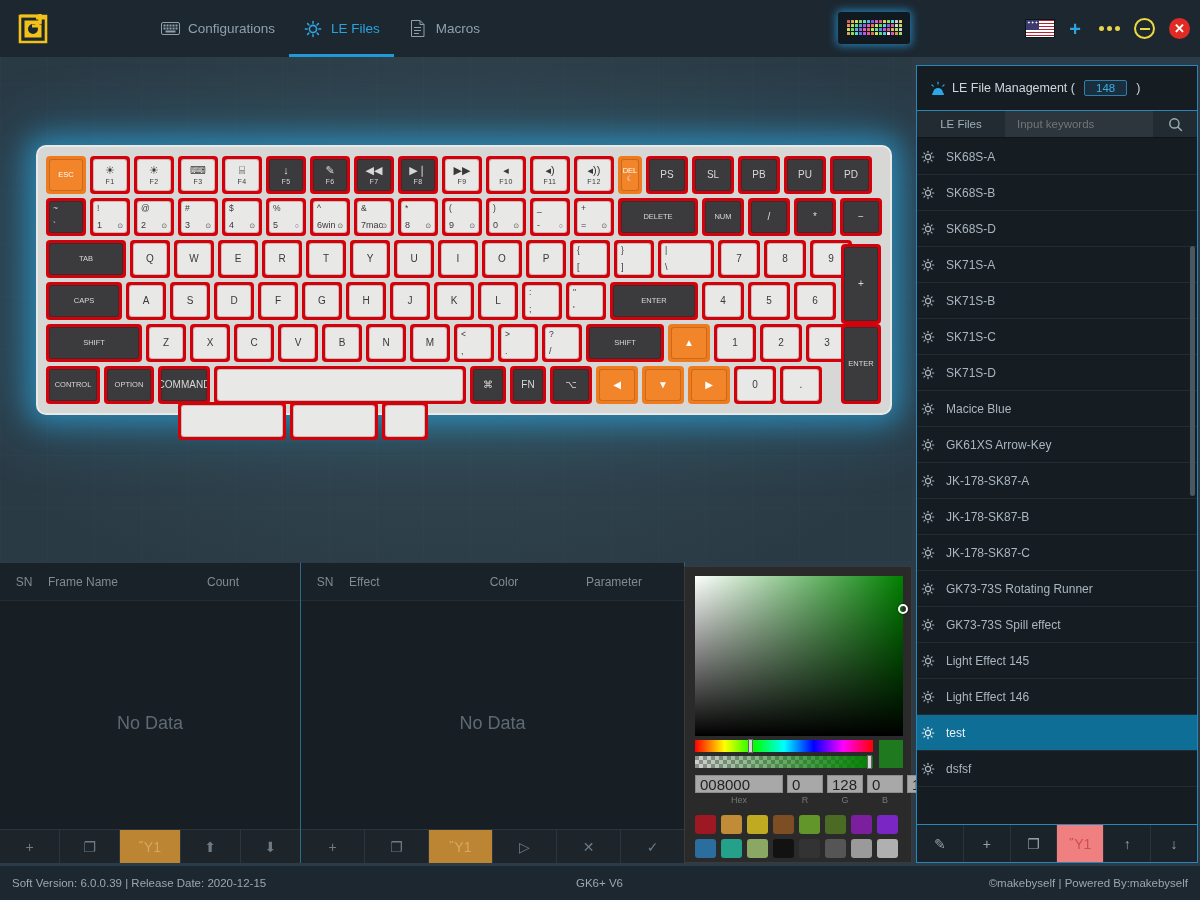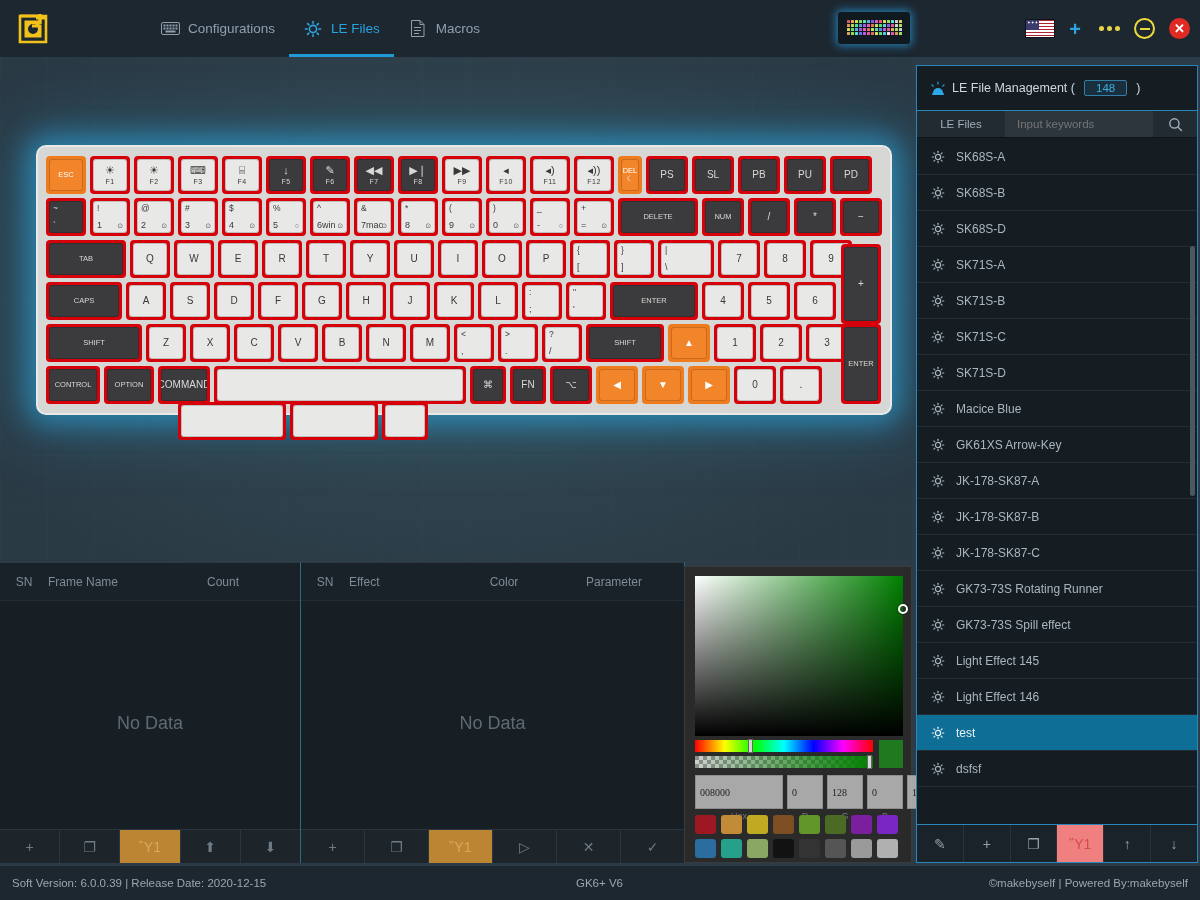--- a/index.html
+++ b/index.html
@@ -161,21 +161,21 @@
     background:
       linear-gradient(to right, rgba(0,128,0,0), rgba(0,128,0,1)),
       repeating-conic-gradient(#cfcfcf 0% 25%, #8e8e8e 0% 50%) 0 0/8px 8px;
   }
   .alpha .hk { position:absolute; right:1px; top:-1px; width:5px; height:14px; background:#d8d8d8; border:1px solid #666; }
   .preview { position:absolute; left:194px; top:173px; width:24px; height:28px; background:#1f7a1f; }
   .fields { position:absolute; left:10px; top:208px; width:208px; display:flex; gap:4px; }
   .fld { display:flex; flex-direction:column; align-items:center; }
   .fld input {
     background:#a8a8a8; border:1px solid #8d8d8d; height:18px;
-    font-family:Liberation Serif, serif; font-size:10px; color:#222; padding:16px 4px; width:100%;
+    font-family:Liberation Sans, sans-serif; font-size:15px; color:#222; padding:8px 4px; width:100%;
   }
   .fld .hexw { width:88px; }
   .fld .nw { width:36px; }
   .fld .cap2 { font-size:9px; color:#777; margin-top:2px; }
   .swatches { position:absolute; left:10px; top:248px; width:208px; display:flex; flex-wrap:wrap; gap:5px; }
   .sw { width:21px; height:19px; border-radius:3px; cursor:pointer; }
 
   
   .side {
     position:absolute; left:916px; top:65px; width:282px; height:798px;
@@ -196,21 +196,21 @@
   }
   .side-tabs .sfield { flex:1; background:#2d363d; display:flex; align-items:center; padding-left:12px; }
   .side-tabs .sfield input {
     background:transparent; border:none; outline:none; width:100%;
     color:#c3ccd3; font-size:11.5px; font-family:"Liberation Sans", sans-serif;
   }
   .side-tabs .sbtn { width:44px; display:flex; align-items:center; justify-content:center;
     background:#222b32; color:#9fb0bb; cursor:pointer; }
   .list { position:absolute; left:0; right:0; top:73px; bottom:46px; overflow:hidden; }
   .li {
-    height:36px; display:flex; align-items:center; gap:11px; padding-left:13px;
+    height:36px; display:flex; align-items:center; gap:11px; padding-left:3px;
     border-bottom:1px solid #232c33; font-size:12px; color:#aab6bf; cursor:pointer;
   }
   .li.sel { background:#0f6e96; color:#e8f1f6; }
   .li .bulb { width:15px; display:flex; justify-content:center; }
   .scroll { position:absolute; right:2px; top:180px; width:5px; height:250px; background:#4b5860; border-radius:3px; }
   .side-tool { position:absolute; left:0; right:0; bottom:0; height:38px; display:flex; background:#1b232a; border-top:1px solid #2a86b8; }
   .side-tool .stb { flex:1; display:flex; align-items:center; justify-content:center;
      color:#93a1ab; font-size:14px; border-right:1px solid #2a333a; cursor:pointer; }
   .side-tool .stb:last-child { border-right:none; }
   .side-tool .stb.danger { background:#f08080; color:#d84a4a; }

